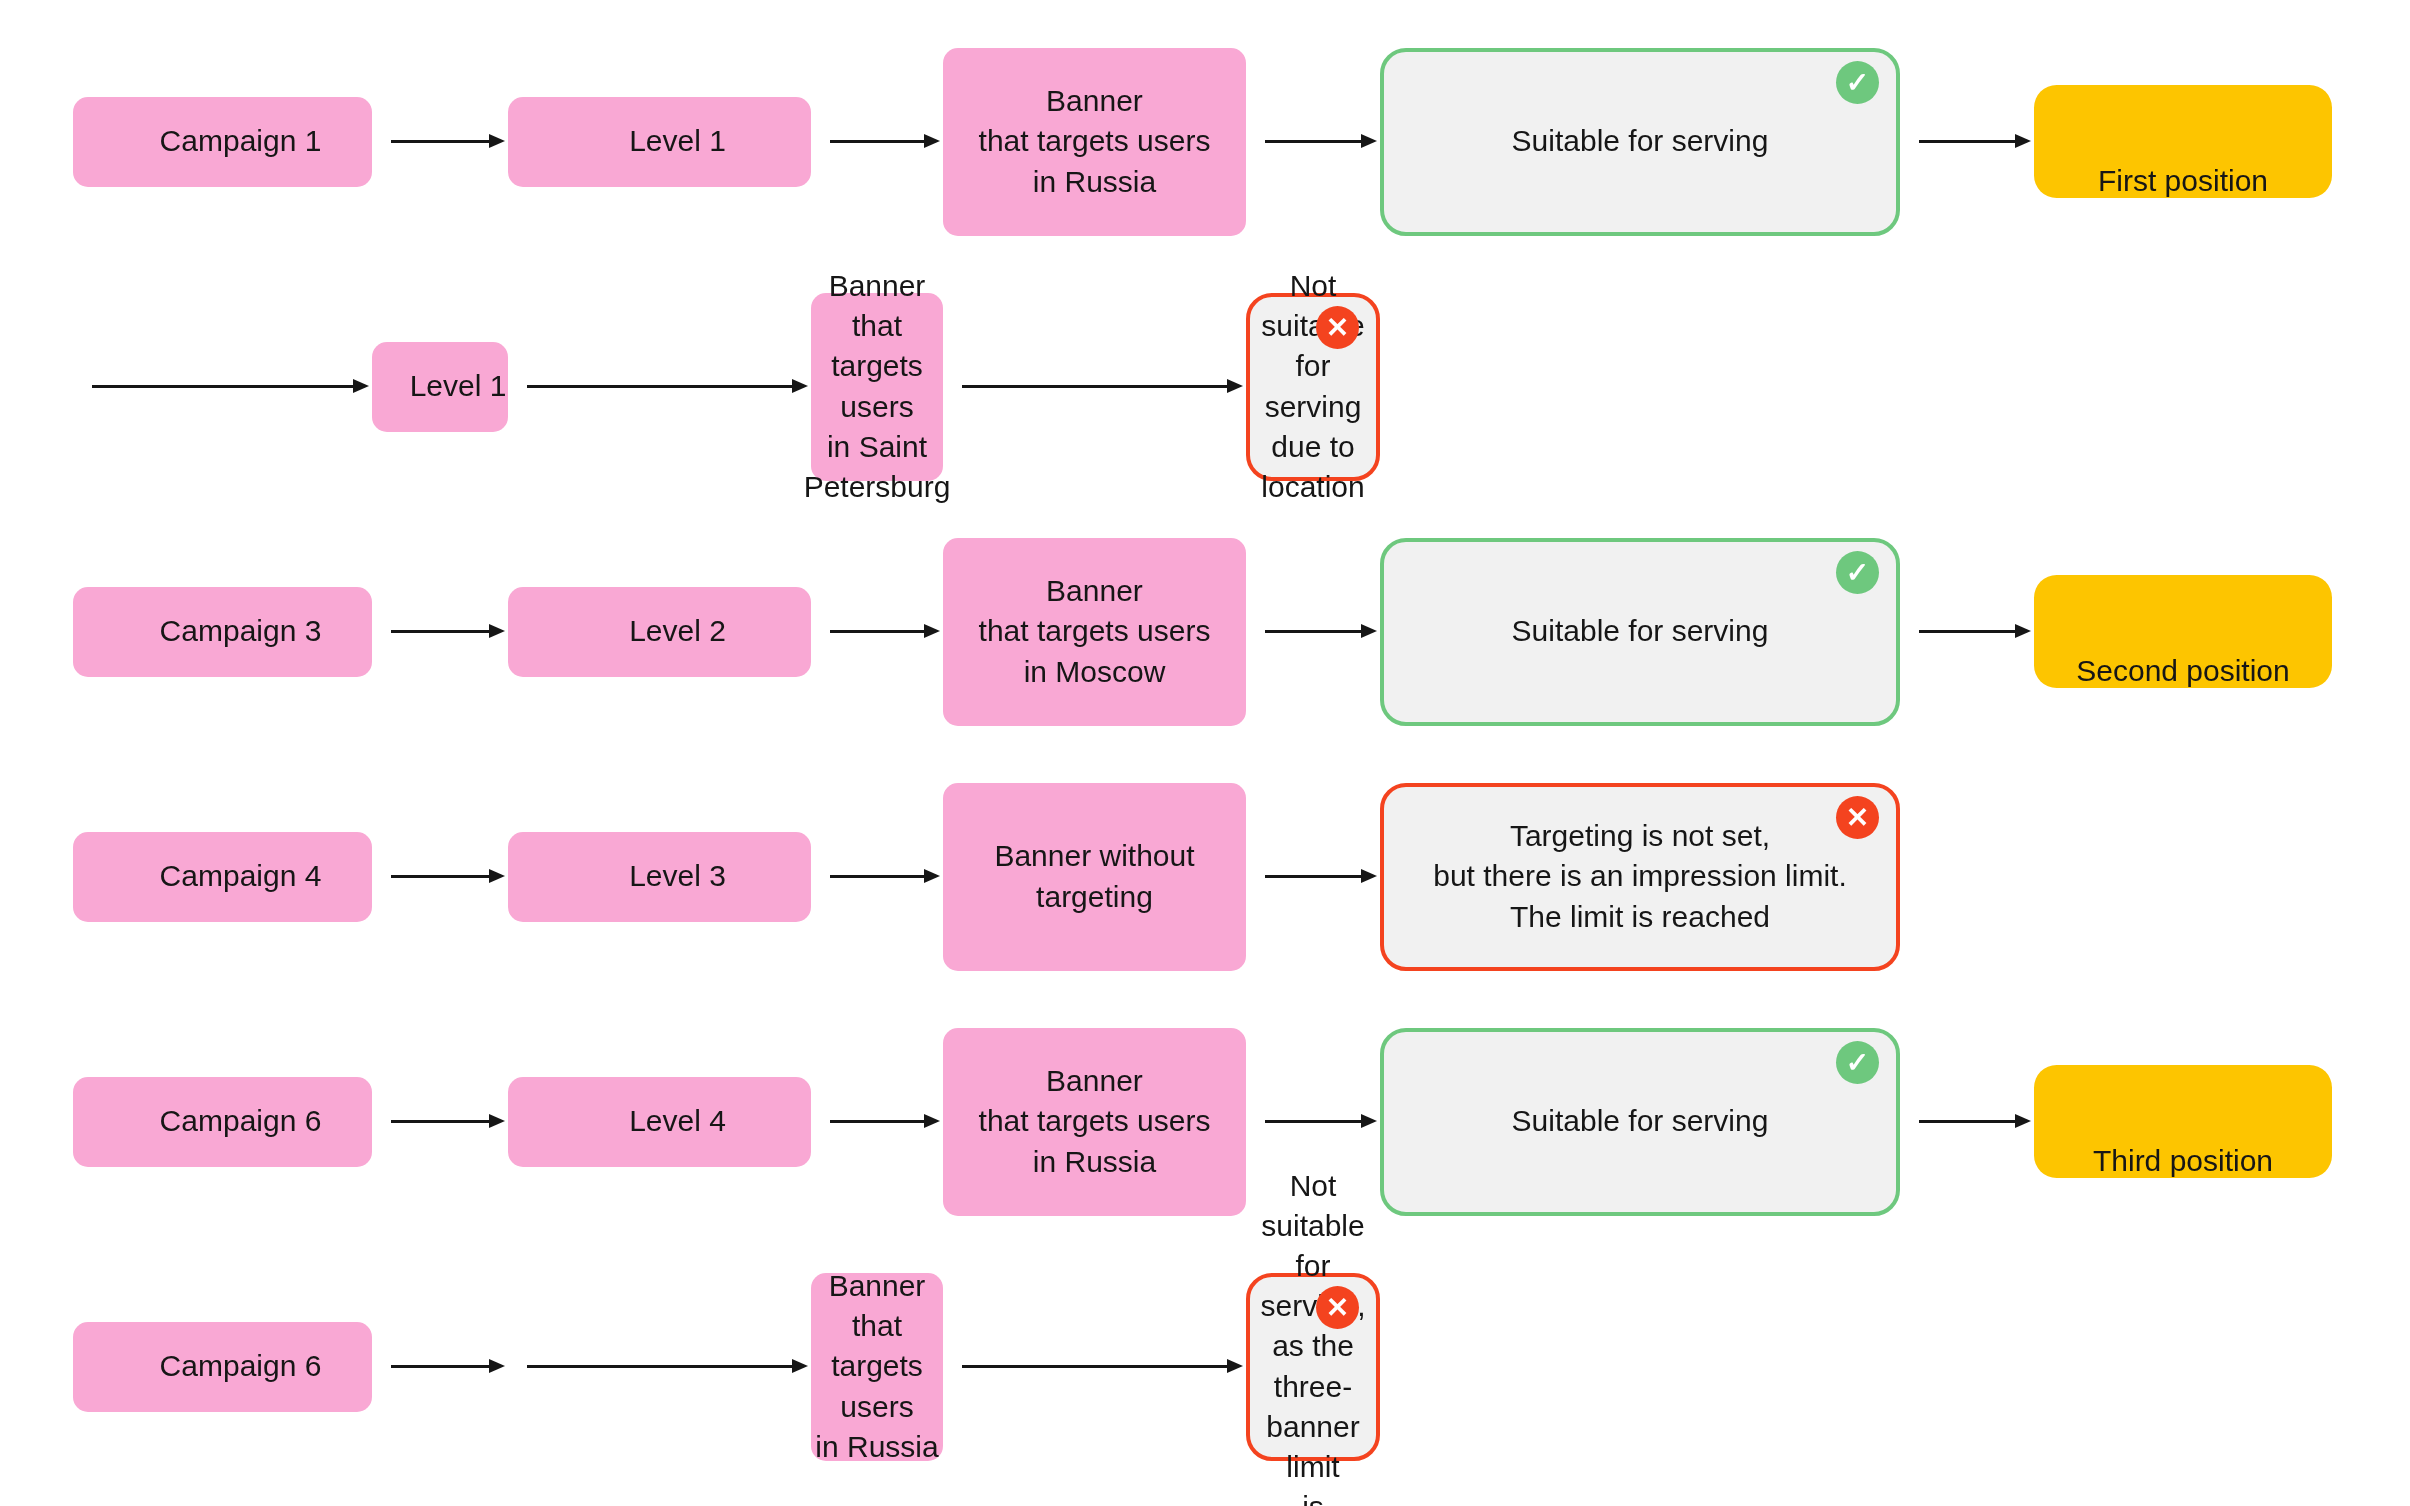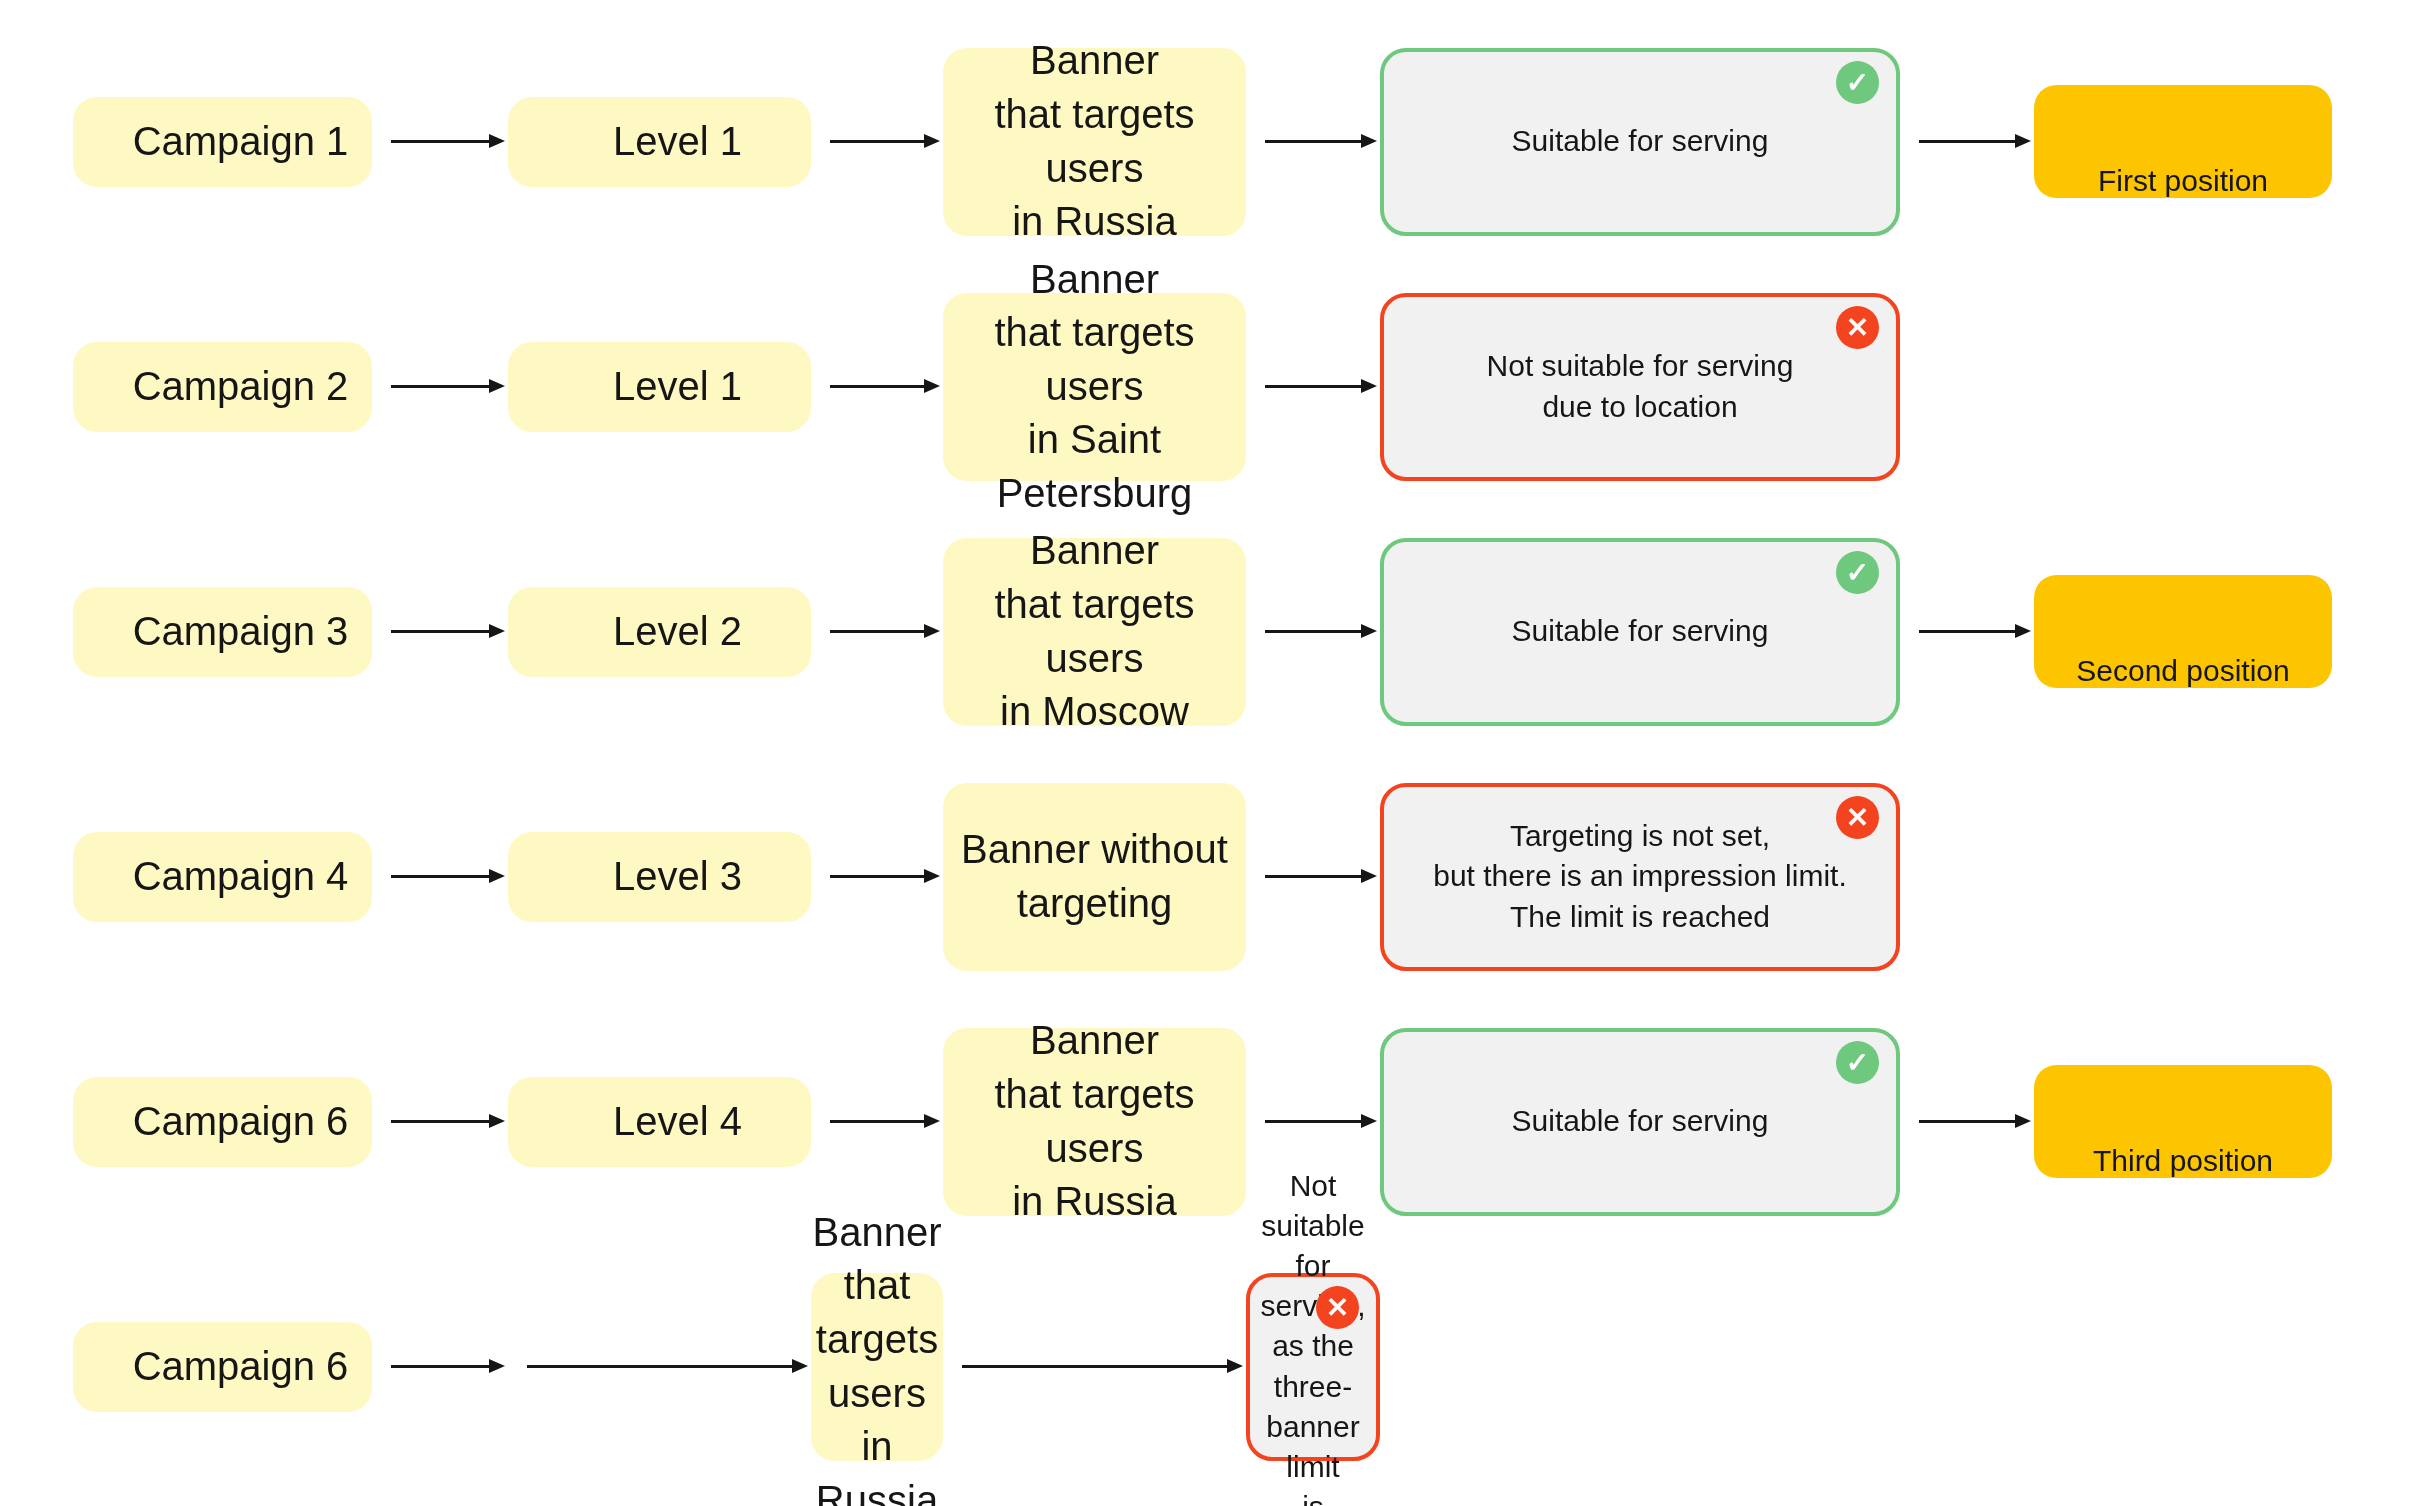--- a/index.html
+++ b/index.html
@@ -19,27 +19,27 @@
     padding: 19px 0 0 73px;
   }
   .row {
     display: grid;
     grid-template-columns: 299px 136px 303px 132px 303px 134px 520px 134px 298px;
     height: 245px;
     align-items: center;
   }
   .box {
     box-sizing: border-box;
-    background: #fef9c3;
-    border-radius: 24px;
+    background: #f9a8d4;
+    border-radius: 15px;
     display: flex;
     align-items: center;
     justify-content: center;
     text-align: center;
-    font-size: 40px;
+    font-size: 30px;
     line-height: 1.34;
     white-space: pre-line;
   }
   .box.small { height: 90px; padding-left: 36px; }
   .box.tall  { height: 188px; }
   .status {
     position: relative;
     box-sizing: border-box;
     height: 188px;
     background: #f1f1f1;
@@ -132,21 +132,20 @@
     </div>
     <div class="arrow-cell">
         <div class="arrow"></div>
       </div>
     <div class="position">
         <span>First position</span>
       </div>
   </div>
 
   <div class="row">
-    <div class="box small"><span>Campaign 2</span></div>
     <div class="arrow-cell">
         <div class="arrow"></div>
       </div>
     <div class="box small"><span>Level 1</span></div>
     <div class="arrow-cell">
         <div class="arrow"></div>
       </div>
     <div class="box tall"><span>Banner
 that targets users
 in Saint Petersburg</span></div>

